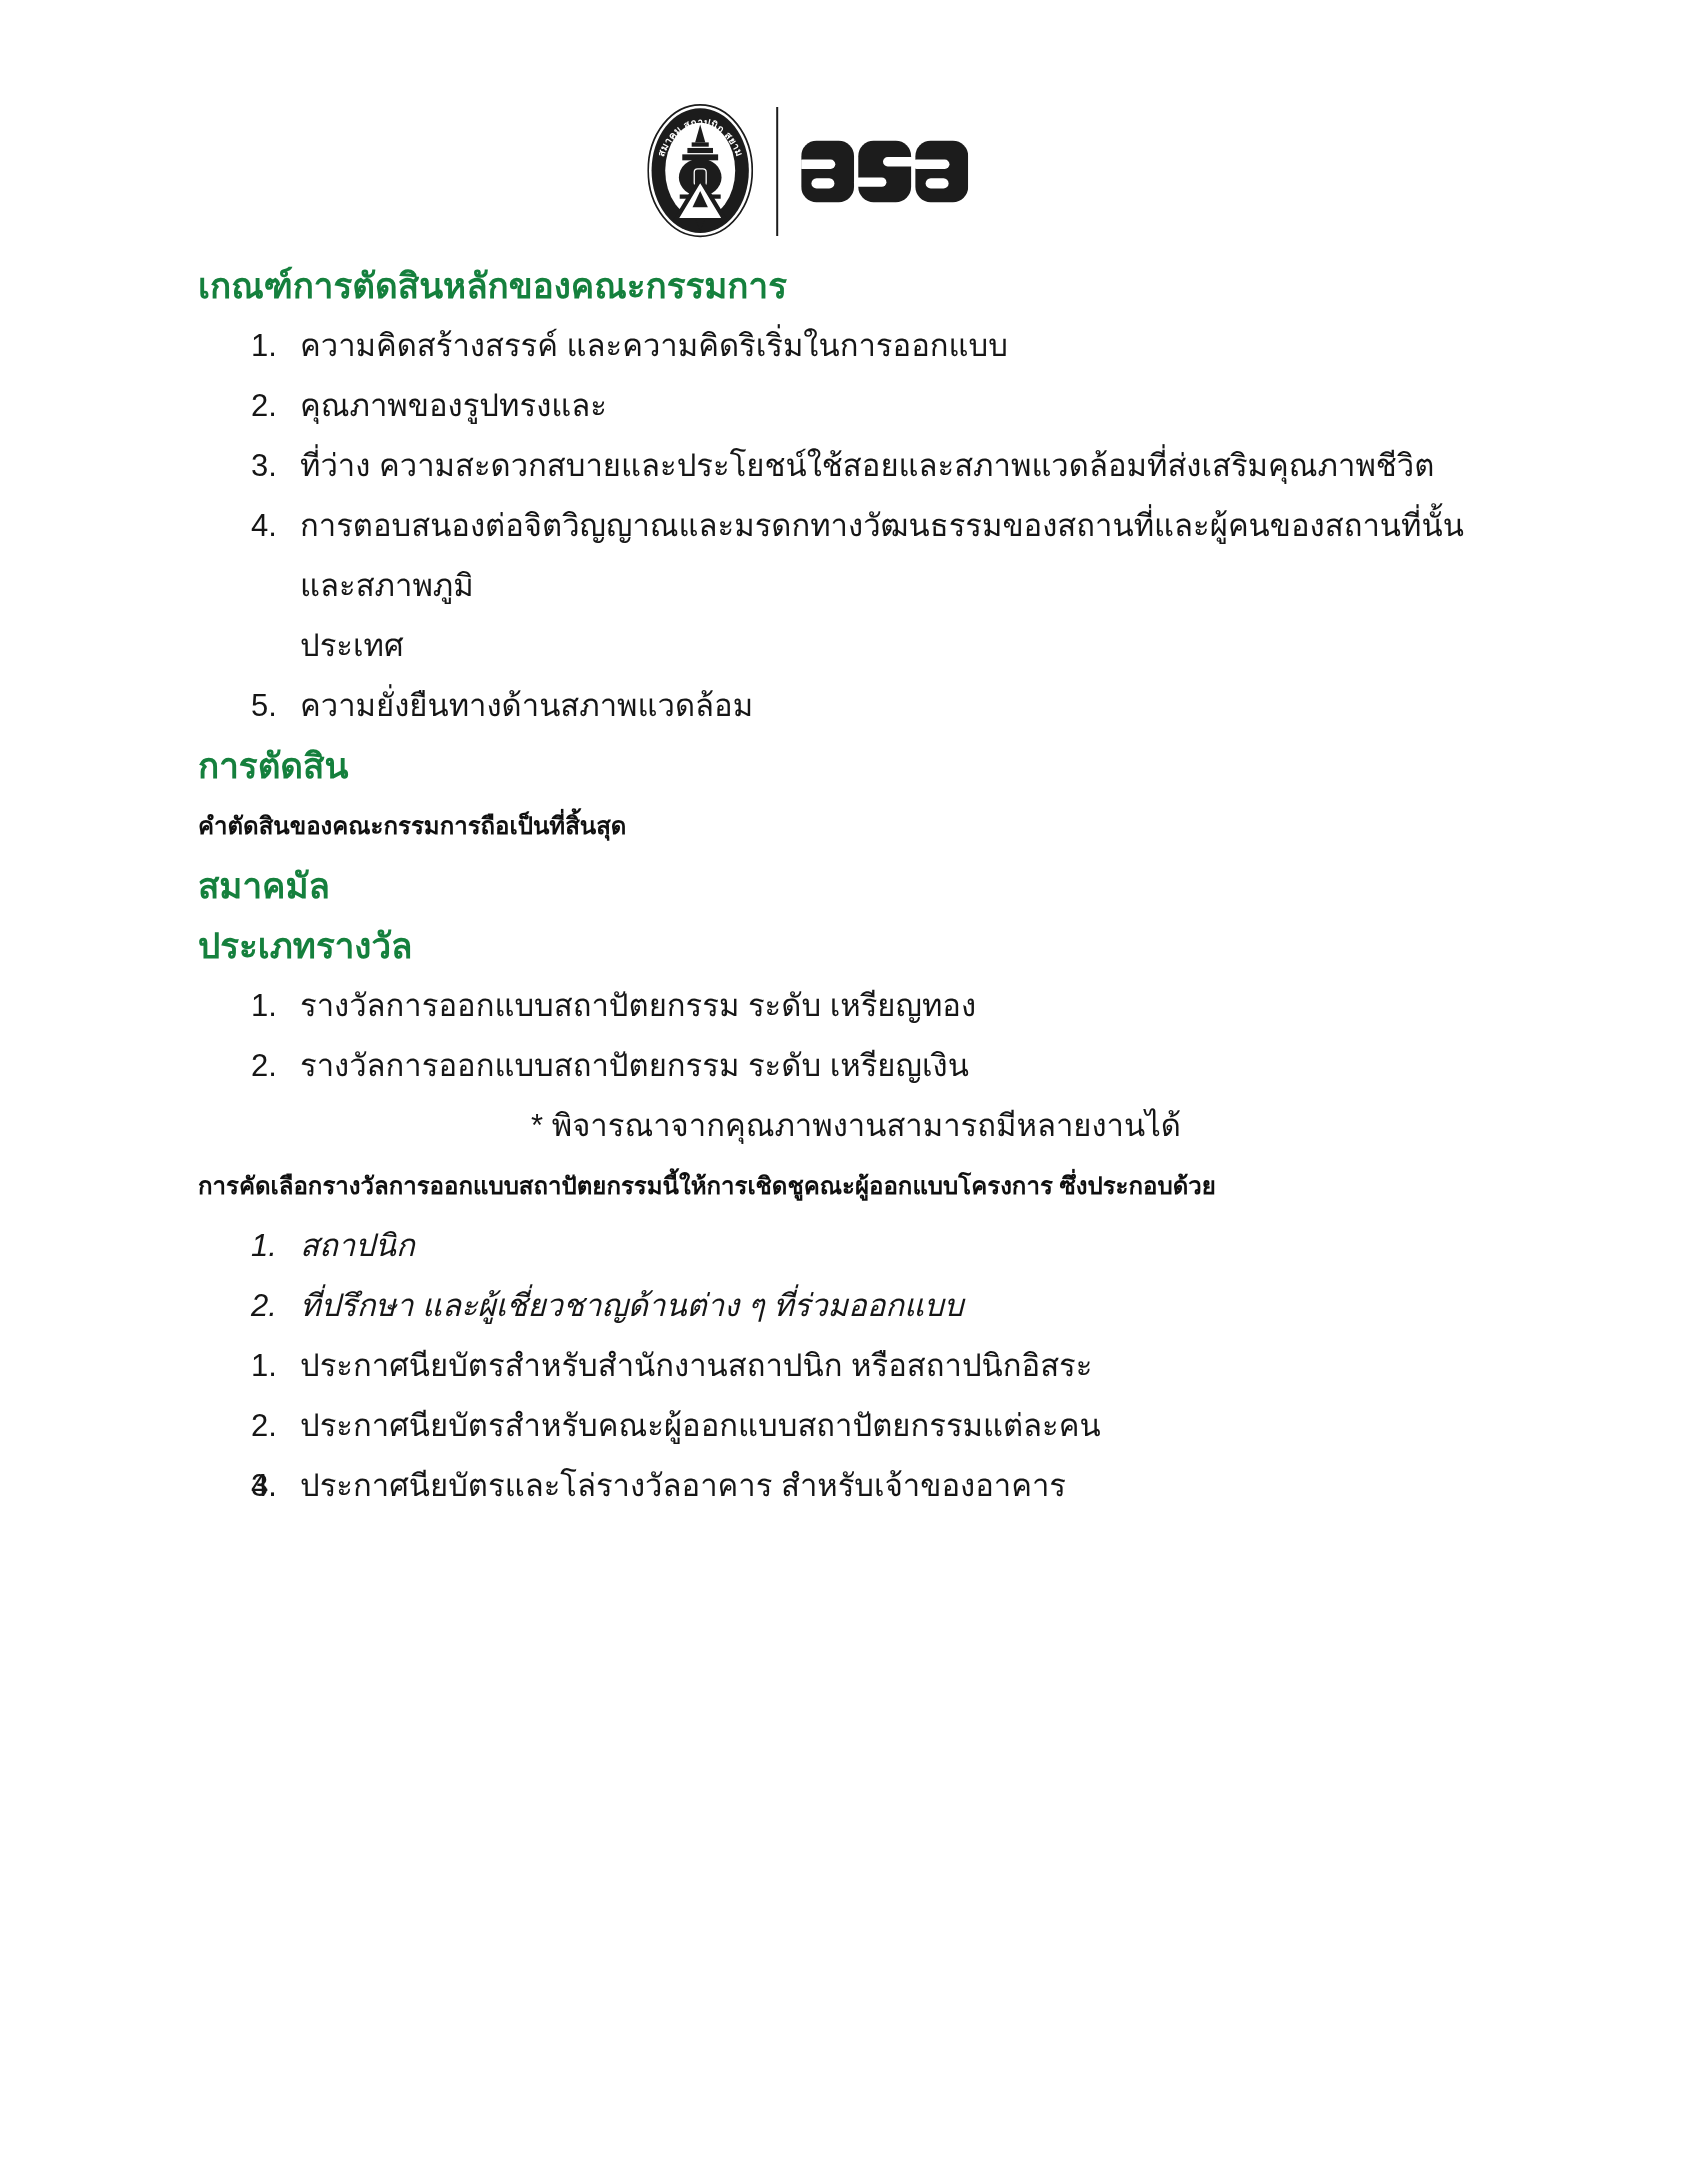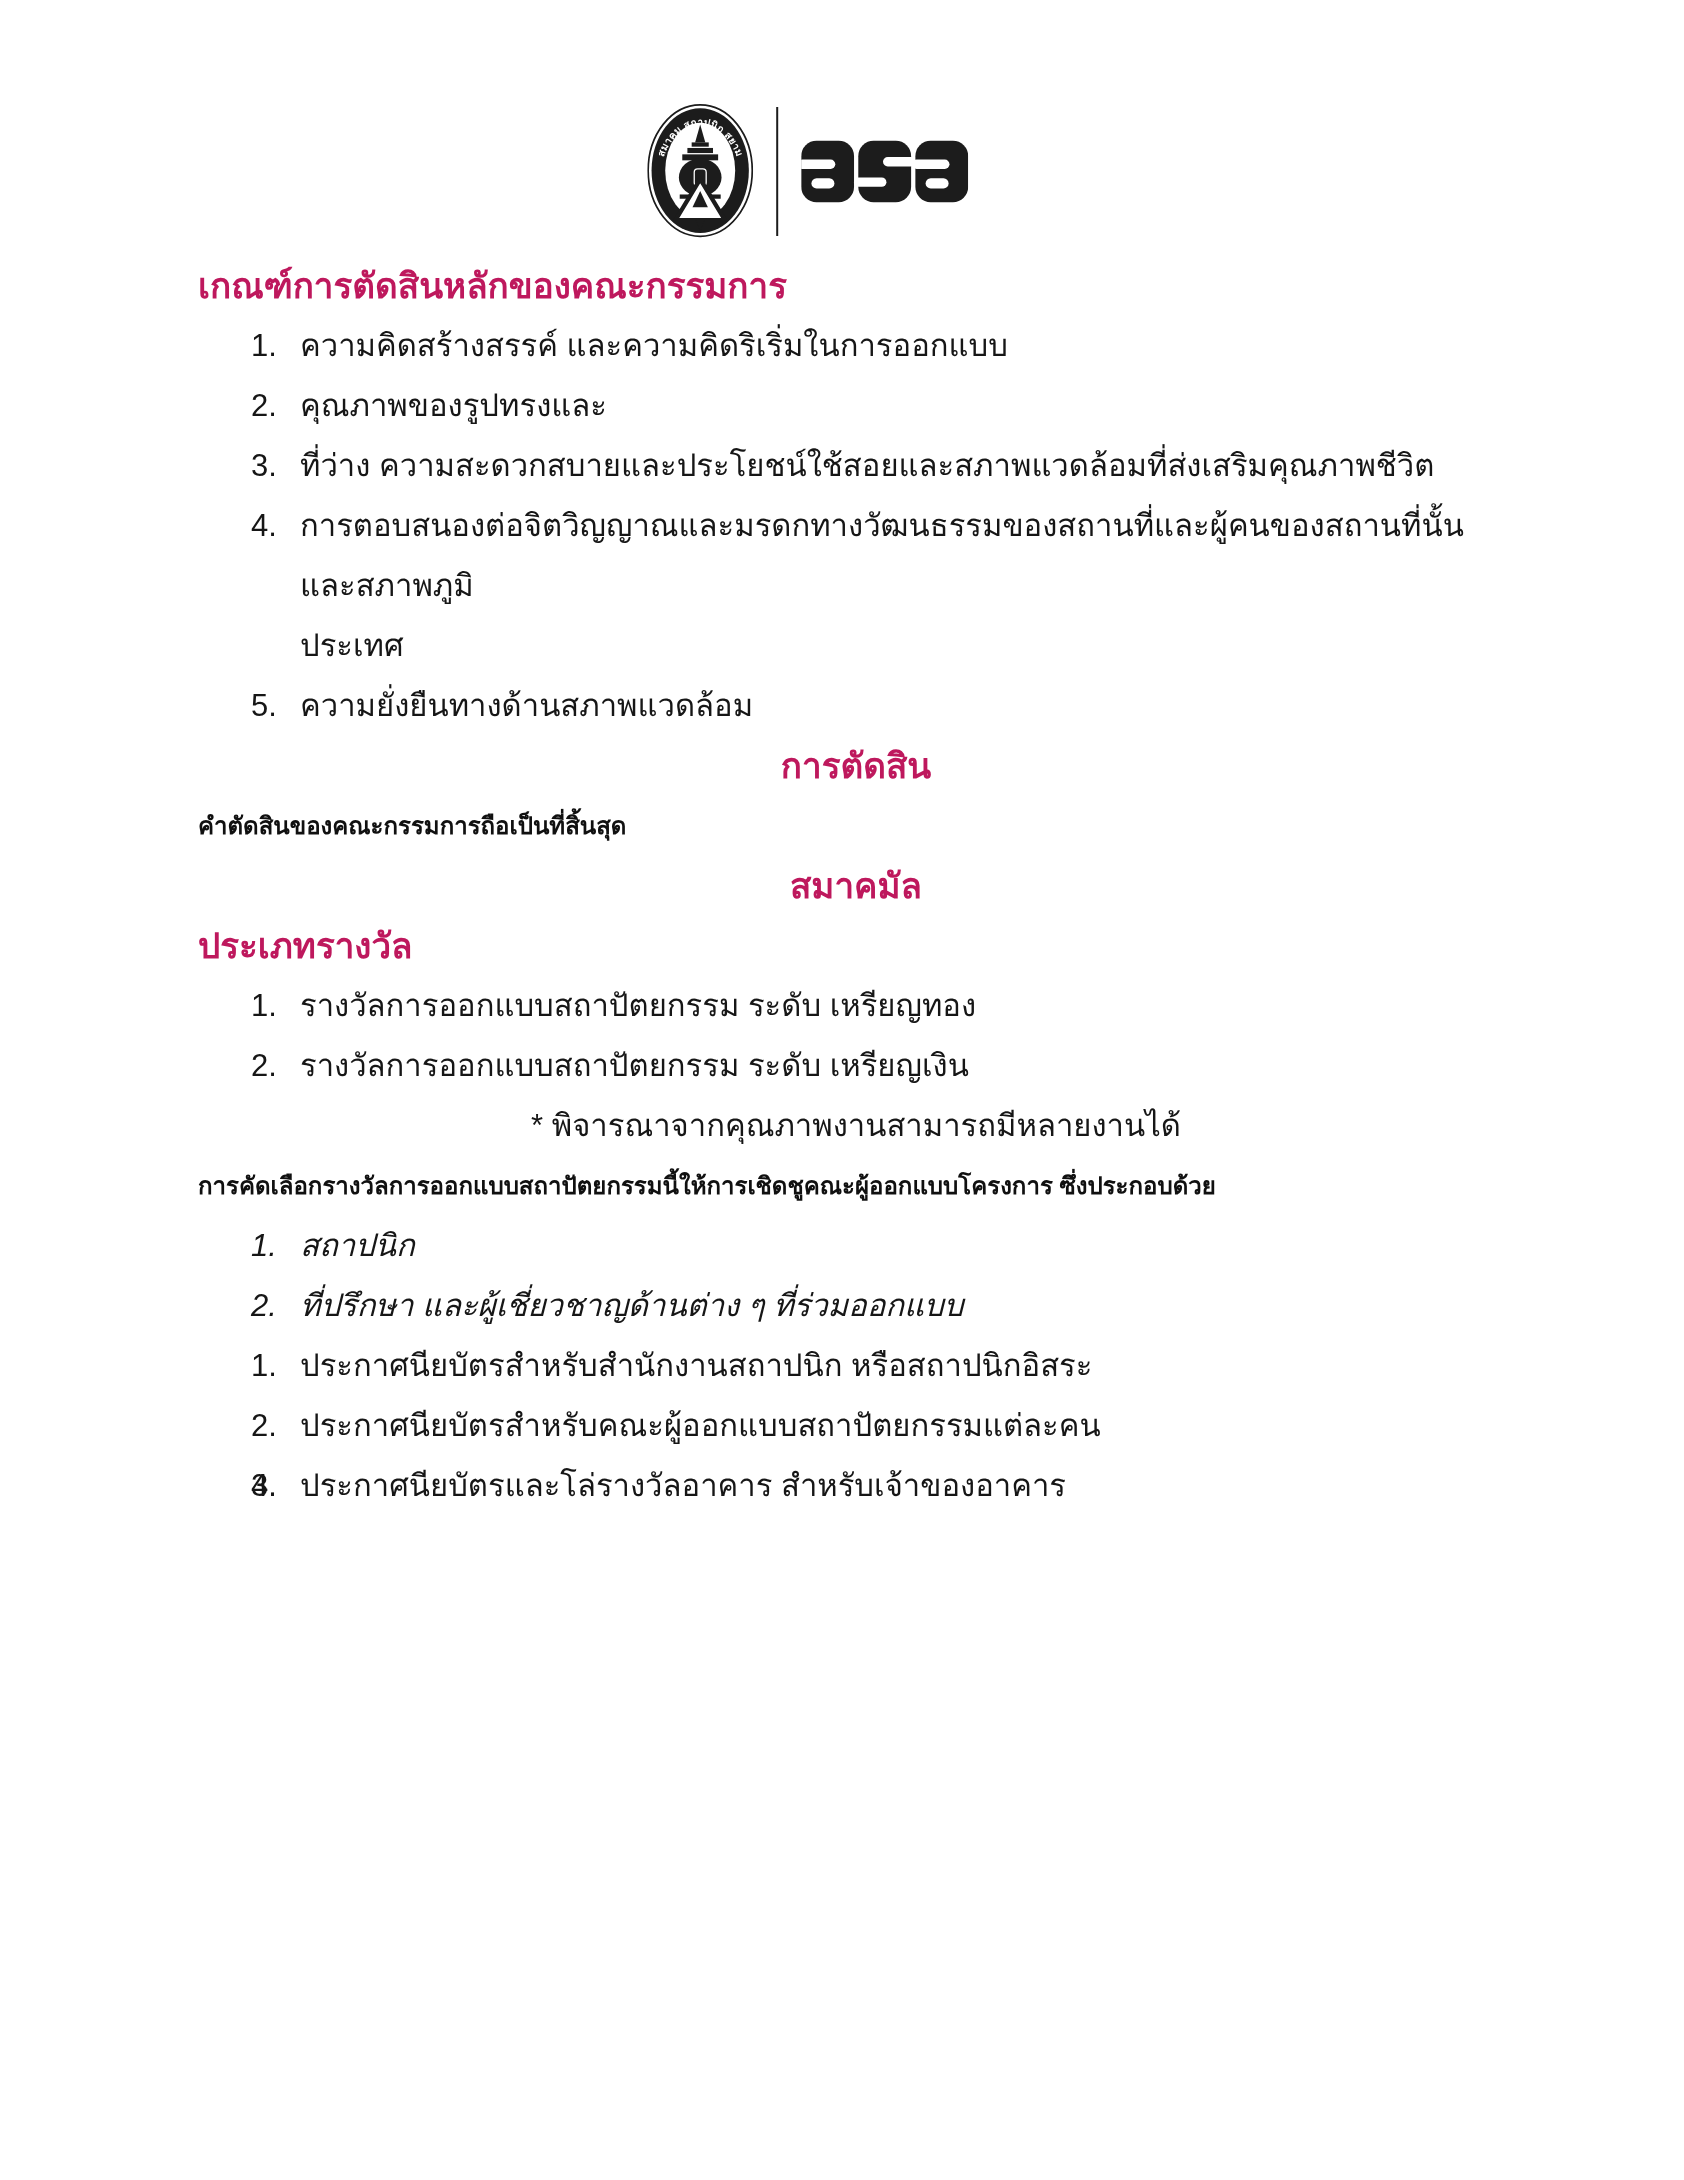--- a/index.html
+++ b/index.html
@@ -19,29 +19,29 @@
     display:flex;align-items:center;gap:23px;
   }
   .seal-svg{display:block;}
   .logo-divider{width:2.6px;height:129px;background:#1c1c1c;}
   .wordmark-svg{display:block;}
   
   .content{
     position:absolute;left:198px;top:256px;width:1316px;
   }
   .content p,.content h1,.content h2,.content h3,.content ol{margin:0;padding:0;}
-  .h{font-size:35px;font-weight:bold;line-height:60px;color:#be185d;}
+  .h{font-size:35px;font-weight:bold;line-height:60px;color:#15803d;}
   .b{font-size:24px;font-weight:bold;line-height:60px;color:#101010;}
   .t{font-size:31px;font-weight:normal;line-height:60px;color:#161616;text-align:center;}
   ol{list-style:none;}
   li{position:relative;padding-left:102px;font-size:31px;line-height:60px;color:#161616;}
   li .num{position:absolute;left:53px;top:0;}
   .italic li,.italic .num{font-style:italic;}
   .note{padding-left:102px;}
-  .gap{margin-top:60px;text-align:center;}
+  .gap{margin-top:60px;}
   .prewrap{white-space:pre-line;}
 </style>
 </head>
 <body>
 
 <div class="page">
 
   <div class="logo-row">
     <svg class="seal-svg" width="106" height="134" viewBox="0 0 124 157" aria-hidden="true">
       <ellipse cx="62" cy="78" rx="61" ry="77" fill="none" stroke="#1c1c1c" stroke-width="2"></ellipse>

